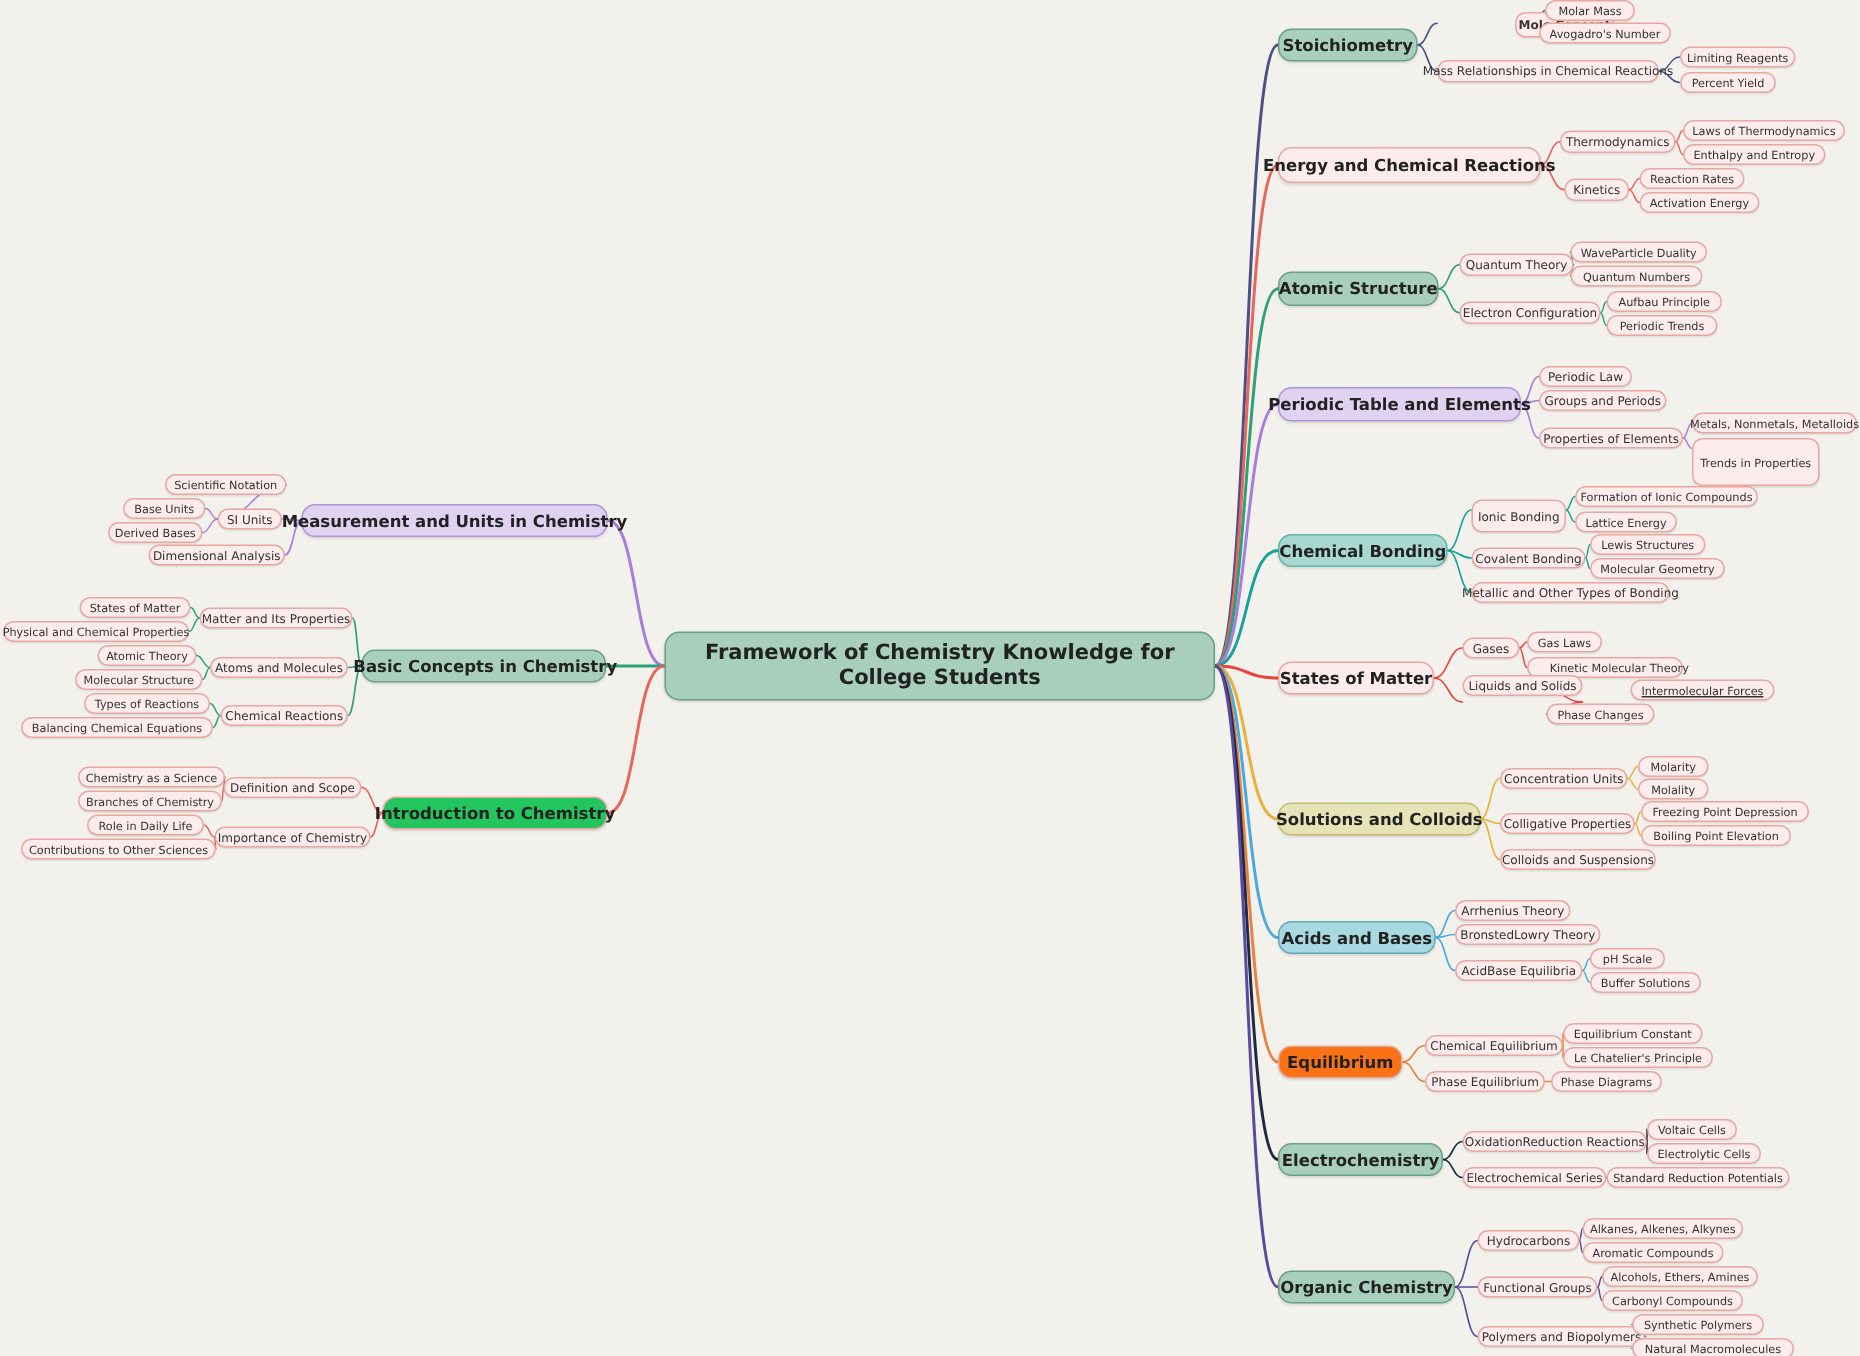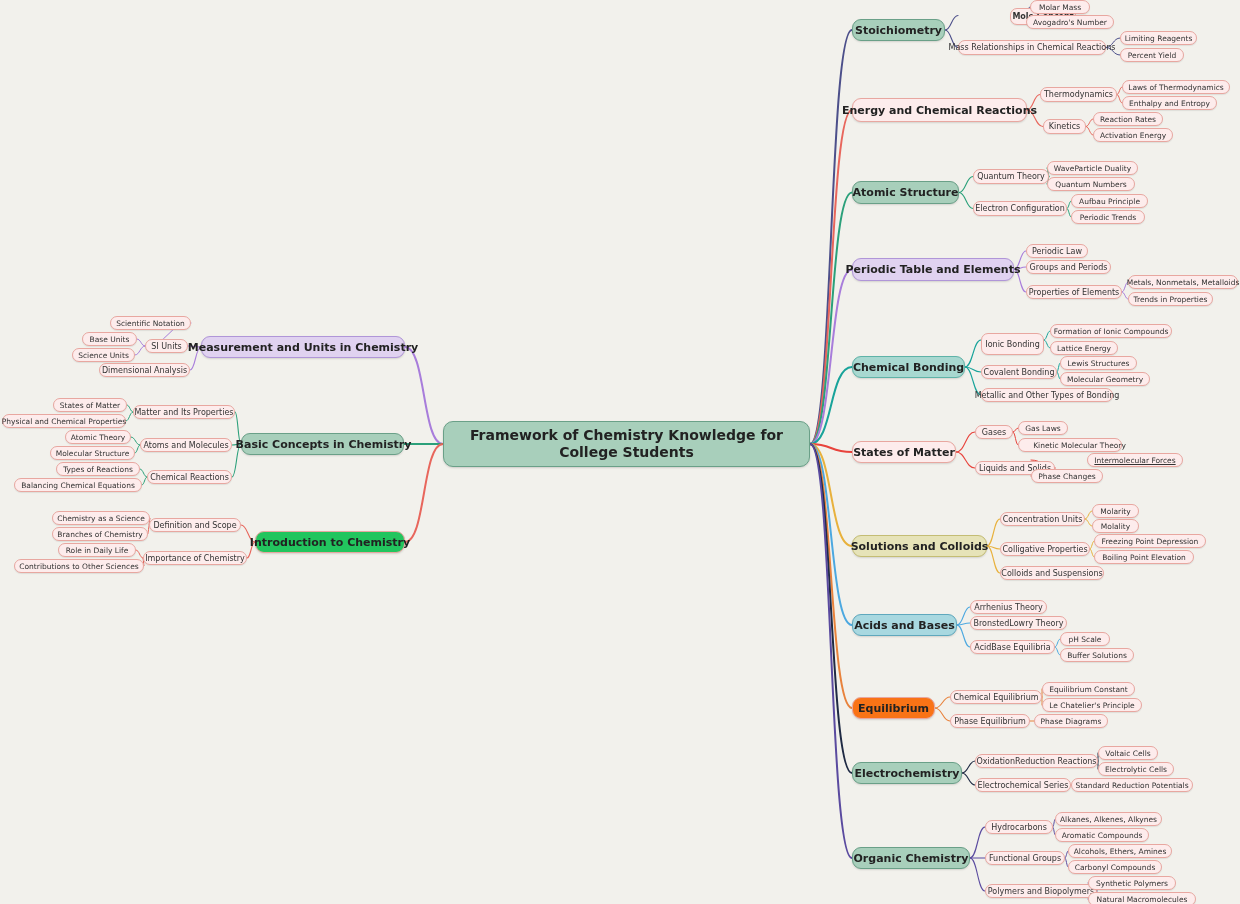--- a/index.html
+++ b/index.html
@@ -203,34 +203,34 @@
       <div class="node l3" style="left: 1047px; top: 161px; width: 91px; height: 14px;">WaveParticle Duality</div>
       <div class="node l3" style="left: 1047px; top: 177px; width: 88px; height: 14px;">Quantum Numbers</div>
       <div class="node l2" style="left: 973px; top: 201px; width: 94px; height: 15px;">Electron Configuration</div>
       <div class="node l3" style="left: 1071px; top: 194px; width: 77px; height: 14px;">Aufbau Principle</div>
       <div class="node l3" style="left: 1071px; top: 210px; width: 74px; height: 14px;">Periodic Trends</div>
       <div class="node l1" style="left: 852px; top: 258px; width: 162px; height: 23px; background: rgb(224, 210, 240); border: 1px solid rgb(176, 150, 216);">Periodic Table and Elements</div>
       <div class="node l2" style="left: 1026px; top: 244px; width: 62px; height: 14px;">Periodic Law</div>
       <div class="node l2" style="left: 1026px; top: 260px; width: 85px; height: 14px;">Groups and Periods</div>
       <div class="node l2" style="left: 1026px; top: 285px; width: 96px; height: 14px;">Properties of Elements</div>
       <div class="node l3" style="left: 1128px; top: 275px; width: 110px; height: 14px;">Metals, Nonmetals, Metalloids</div>
-      <div class="node l3" style="left: 1128px; top: 292px; width: 85px; height: 14px;">Trends in Properties</div>
+      <div class="node l3" style="left: 1128px; top: 292px; width: 85px; height: 32px;">Trends in Properties</div>
       <div class="node l1" style="left: 852px; top: 356px; width: 113px; height: 22px; background: rgb(168, 216, 208); border: 1px solid rgb(95, 179, 168);">Chemical Bonding</div>
       <div class="node l2" style="left: 981px; top: 333px; width: 63px; height: 22px;">Ionic Bonding</div>
       <div class="node l3" style="left: 1050px; top: 324px; width: 122px; height: 14px;">Formation of Ionic Compounds</div>
       <div class="node l3" style="left: 1050px; top: 341px; width: 68px; height: 14px;">Lattice Energy</div>
       <div class="node l2" style="left: 981px; top: 365px; width: 76px; height: 14px;">Covalent Bonding</div>
       <div class="node l3" style="left: 1060px; top: 356px; width: 77px; height: 14px;">Lewis Structures</div>
       <div class="node l3" style="left: 1060px; top: 372px; width: 90px; height: 14px;">Molecular Geometry</div>
       <div class="node l2" style="left: 981px; top: 388px; width: 132px; height: 14px;">Metallic and Other Types of Bonding</div>
       <div class="node l1" style="left: 852px; top: 441px; width: 104px; height: 22px; background: rgb(253, 236, 236); border: 1px solid rgb(232, 167, 160);">States of Matter</div>
       <div class="node l2" style="left: 975px; top: 425px; width: 38px; height: 14px;">Gases</div>
       <div class="node l3" style="left: 1018px; top: 421px; width: 50px; height: 14px;">Gas Laws</div>
       <div class="node l3" style="left: 1018px; top: 438px; width: 104px; height: 14px; padding-left: 24px;">Kinetic Molecular Theory</div>
-      <div class="node l2" style="left: 975px; top: 461px; width: 80px; height: 14px; text-align: right;">Liquids and Solids</div>
+      <div class="node l2" style="left: 975px; top: 450px; width: 80px; height: 14px; text-align: right;">Liquids and Solids</div>
       <div class="node l3" style="left: 1087px; top: 453px; width: 96px; height: 14px; text-decoration: underline;">Intermolecular Forces</div>
       <div class="node l3" style="left: 1031px; top: 469px; width: 72px; height: 14px;">Phase Changes</div>
       <div class="node l1" style="left: 852px; top: 535px; width: 135px; height: 22px; background: rgb(230, 227, 184); border: 1px solid rgb(196, 189, 116);">Solutions and Colloids</div>
       <div class="node l2" style="left: 1000px; top: 512px; width: 85px; height: 14px;">Concentration Units</div>
       <div class="node l3" style="left: 1092px; top: 504px; width: 47px; height: 14px;">Molarity</div>
       <div class="node l3" style="left: 1092px; top: 519px; width: 47px; height: 14px;">Molality</div>
       <div class="node l2" style="left: 1000px; top: 542px; width: 90px; height: 14px;">Colligative Properties</div>
       <div class="node l3" style="left: 1094px; top: 534px; width: 112px; height: 14px;">Freezing Point Depression</div>
       <div class="node l3" style="left: 1094px; top: 550px; width: 100px; height: 14px;">Boiling Point Elevation</div>
       <div class="node l2" style="left: 1000px; top: 566px; width: 104px; height: 14px;">Colloids and Suspensions</div>
@@ -259,21 +259,21 @@
       <div class="node l2" style="left: 985px; top: 851px; width: 80px; height: 14px;">Functional Groups</div>
       <div class="node l3" style="left: 1068px; top: 844px; width: 104px; height: 14px;">Alcohols, Ethers, Amines</div>
       <div class="node l3" style="left: 1068px; top: 860px; width: 94px; height: 14px;">Carbonyl Compounds</div>
       <div class="node l2" style="left: 985px; top: 884px; width: 112px; height: 14px;">Polymers and Biopolymers</div>
       <div class="node l3" style="left: 1088px; top: 876px; width: 88px; height: 14px;">Synthetic Polymers</div>
       <div class="node l3" style="left: 1088px; top: 892px; width: 108px; height: 14px;">Natural Macromolecules</div>
       <div class="node l1" style="left: 201px; top: 336px; width: 204px; height: 22px; background: rgb(224, 210, 240); border: 1px solid rgb(176, 150, 216);">Measurement and Units in Chemistry</div>
       <div class="node l2" style="left: 145px; top: 339px; width: 43px; height: 14px;">SI Units</div>
       <div class="node l3" style="left: 110px; top: 316px; width: 81px; height: 14px;">Scientific Notation</div>
       <div class="node l3" style="left: 82px; top: 332px; width: 55px; height: 14px;">Base Units</div>
-      <div class="node l3" style="left: 72px; top: 348px; width: 63px; height: 14px;">Science Units</div>
+      <div class="node l3" style="left: 72px; top: 348px; width: 63px; height: 14px;">Derived Bases</div>
       <div class="node l2" style="left: 99px; top: 363px; width: 91px; height: 14px;">Dimensional Analysis</div>
       <div class="node l1" style="left: 241px; top: 433px; width: 163px; height: 22px; background: rgb(168, 207, 187); border: 1px solid rgb(106, 160, 136); padding-left: 10px;">Basic Concepts in Chemistry</div>
       <div class="node l2" style="left: 133px; top: 405px; width: 102px; height: 14px;">Matter and Its Properties</div>
       <div class="node l3" style="left: 53px; top: 398px; width: 74px; height: 14px;">States of Matter</div>
       <div class="node l3" style="left: 2px; top: 414px; width: 124px; height: 14px;">Physical and Chemical Properties</div>
       <div class="node l2" style="left: 140px; top: 438px; width: 92px; height: 14px;">Atoms and Molecules</div>
       <div class="node l3" style="left: 65px; top: 430px; width: 66px; height: 14px;">Atomic Theory</div>
       <div class="node l3" style="left: 50px; top: 446px; width: 85px; height: 14px;">Molecular Structure</div>
       <div class="node l2" style="left: 147px; top: 470px; width: 85px; height: 14px;">Chemical Reactions</div>
       <div class="node l3" style="left: 56px; top: 462px; width: 84px; height: 14px;">Types of Reactions</div>

